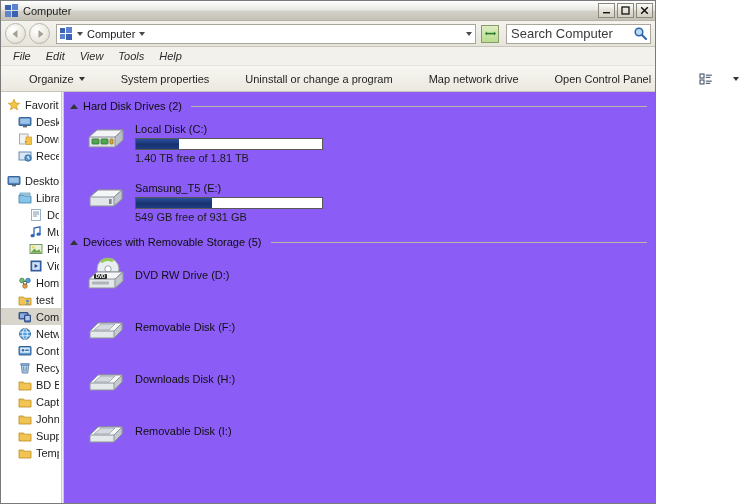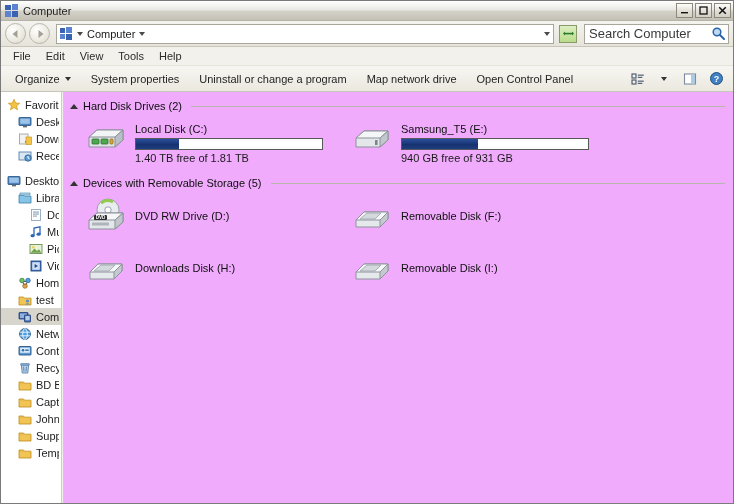--- a/index.html
+++ b/index.html
@@ -4,21 +4,21 @@
 <style>
   * { box-sizing: border-box; margin: 0; padding: 0; }
   html, body {
     width: 750px; height: 504px;
     font-family: "Liberation Sans", sans-serif;
     font-size: 11px;
     background: #ffffff;
     overflow: hidden;
   }
   .window {
-    width: 734px; height: 504px;
+    width: 656px; height: 504px;
     position: relative;
     border: 1px solid #7a7a7a;
     background: #ffffff;
     display: flex; flex-direction: column;
   }
 
   
   .titlebar {
     height: 20px; flex: 0 0 20px;
     background: linear-gradient(to bottom, #ffffff 0%, #e9e9e4 45%, #d4d2c8 55%, #c3c1b6 100%);
@@ -103,29 +103,30 @@
   }
   .searchbox .ph { flex: 1 1 auto; font-size: 13px; color: #3a3a3a; }
   .search-icon { width: 15px; height: 15px; flex: 0 0 15px; }
 
   
   .menubar {
     height: 19px; flex: 0 0 19px;
     background: #f2f1ec;
     display: flex; align-items: center; padding-left: 5px; gap: 1px;
     border-bottom: 1px solid #e6e4da;
+    font-style: italic;
   }
   .menu-item { padding: 2px 7px; font-size: 11px; color: #2b2b2b; cursor: pointer; }
 
   
   .cmdbar {
     height: 26px; flex: 0 0 26px;
     background: linear-gradient(to bottom, #f7f6f2 0%, #eae8de 100%);
     border-bottom: 1px solid #c8c6bb;
-    display: flex; align-items: center; padding: 0 6px; gap: 4px;
+    display: flex; align-items: center; padding: 0 20px; gap: 20px;
   }
   .cmd-item {
     padding: 4px 8px; font-size: 11px; color: #1f1f1f; cursor: pointer;
     display: flex; align-items: center; gap: 5px; white-space: nowrap;
   }
   .caret-down {
     width: 0; height: 0; border-left: 3.5px solid transparent;
     border-right: 3.5px solid transparent; border-top: 4px solid #333;
   }
   .cmd-spacer { flex: 1 1 auto; }
@@ -155,36 +156,36 @@
   .tree-item.selected { background: #d8d6cc; }
   .tree-item .lbl { overflow: hidden; }
   .ti-icon { width: 14px; height: 14px; flex: 0 0 14px; position: relative; }
   .tree-gap { height: 8px; }
   .lvl0 { padding-left: 6px; }
   .lvl1 { padding-left: 17px; }
   .lvl2 { padding-left: 28px; }
 
   
   .content {
-    flex: 1 1 auto; background: #f0abfc; overflow: hidden; position: relative;
+    flex: 1 1 auto; background: #8b5cf6; overflow: hidden; position: relative;
     padding: 8px 0 0 4px;
   }
   .group-header {
     display: flex; align-items: center; gap: 5px;
     margin: 0 8px 6px 2px; cursor: pointer;
   }
   .group-header .tri {
     width: 0; height: 0; border-left: 4px solid transparent;
     border-right: 4px solid transparent; border-bottom: 5px solid #333;
     flex: 0 0 8px;
   }
   .group-header .gtext { font-size: 11px; color: #0d0d0d; white-space: nowrap; }
   .group-header .gline { flex: 1 1 auto; height: 1px; background: #b9b7ac; margin-left: 4px; }
 
-  .tile-grid { display: flex; flex-wrap: wrap; }
+  .tile-grid { display: flex; flex-wrap: wrap; flex-direction: column; }
   .tile {
     display: flex; align-items: flex-start; gap: 8px;
     width: 252px; margin: 0 0 10px 14px; padding: 3px;
     cursor: pointer;
   }
   .tile-icon { width: 42px; height: 36px; flex: 0 0 42px; }
   .tile-info { padding-top: 2px; min-width: 0; }
   .tile-name { font-size: 11px; color: #101010; white-space: nowrap; }
   .bar-outer {
     width: 188px; height: 12px; border: 1px solid #585858;
@@ -512,21 +513,21 @@
                   <path d="M5 17 L13 10 L37 10 L37 19 L29 26 L5 26 Z" fill="#e4e7ea" stroke="#8b9199" stroke-width="1"></path>
                   <path d="M5 17 L13 10 L37 10 L29 17 Z" fill="#f5f6f8" stroke="#8b9199" stroke-width="1"></path>
                   <path d="M29 17 L37 10 L37 19 L29 26 Z" fill="#c2c7ce" stroke="#8b9199" stroke-width="1"></path>
                   <rect x="24" y="19" width="2.6" height="5" rx="0.6" fill="#7d838b"></rect>
                 </svg></div>
               <div class="tile-info">
                 <div class="tile-name">Samsung_T5 (E:)</div>
                 <div class="bar-outer">
                   <div class="bar-fill" style="width:41%"></div>
                 </div>
-                <div class="tile-sub">940 GB free of 931 GB</div>
+                <div class="tile-sub">549 GB free of 931 GB</div>
               </div>
             </div>
           </div>
           <div class="group-header">
             <span class="tri"></span>
             <span class="gtext">Devices with Removable Storage (5)</span>
             <span class="gline"></span>
           </div>
           <div class="tile-grid">
             <div class="tile simple">

